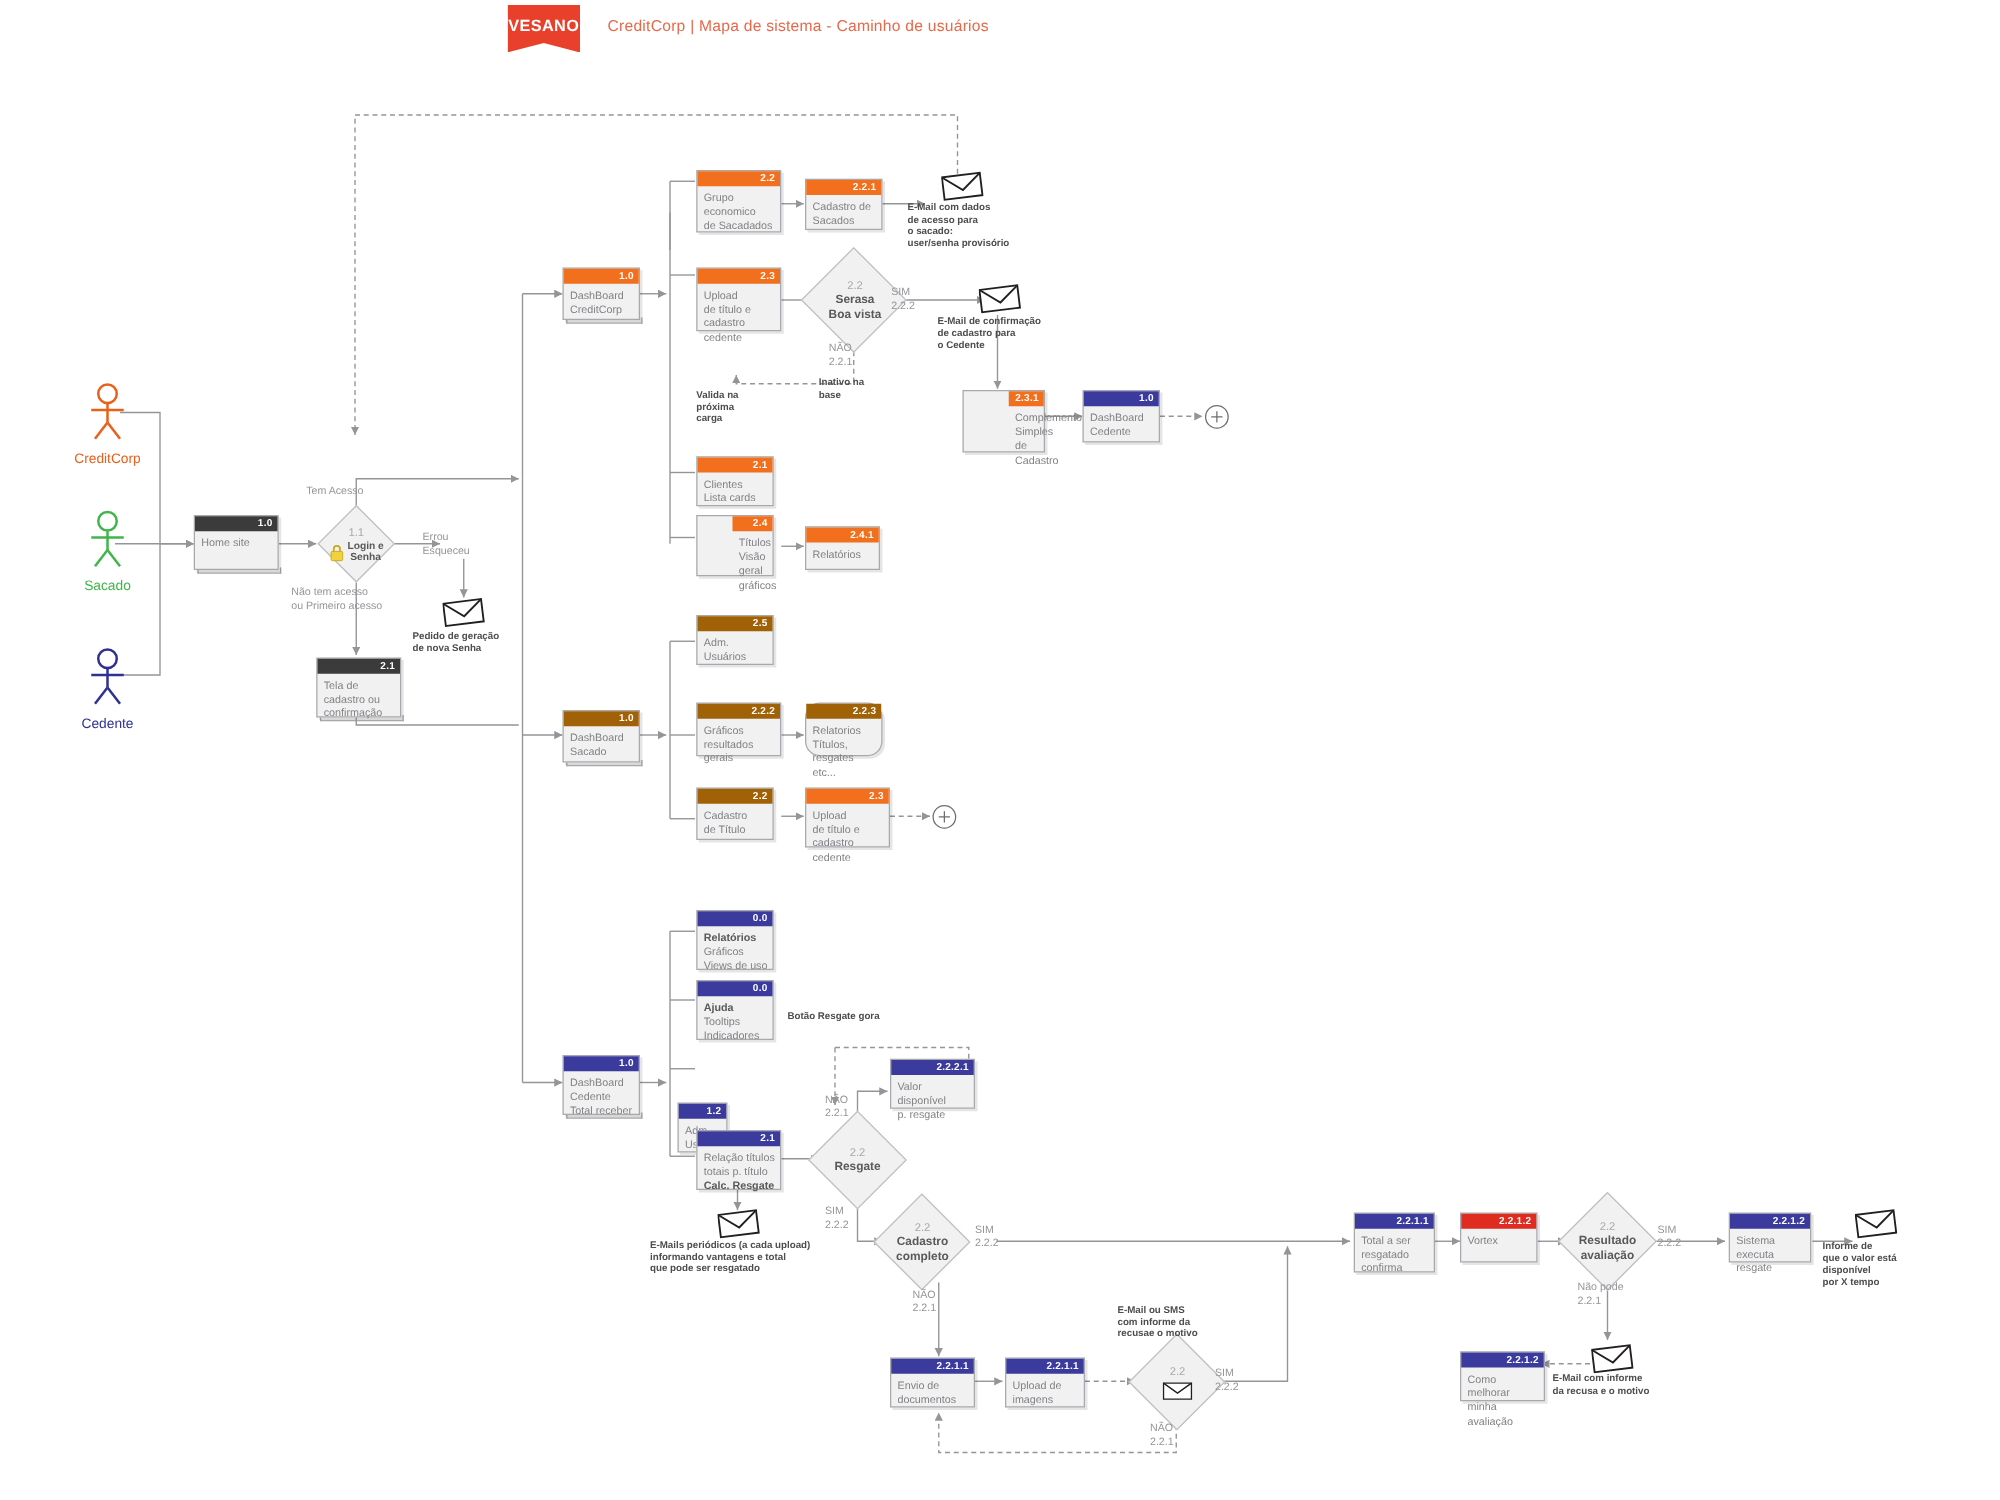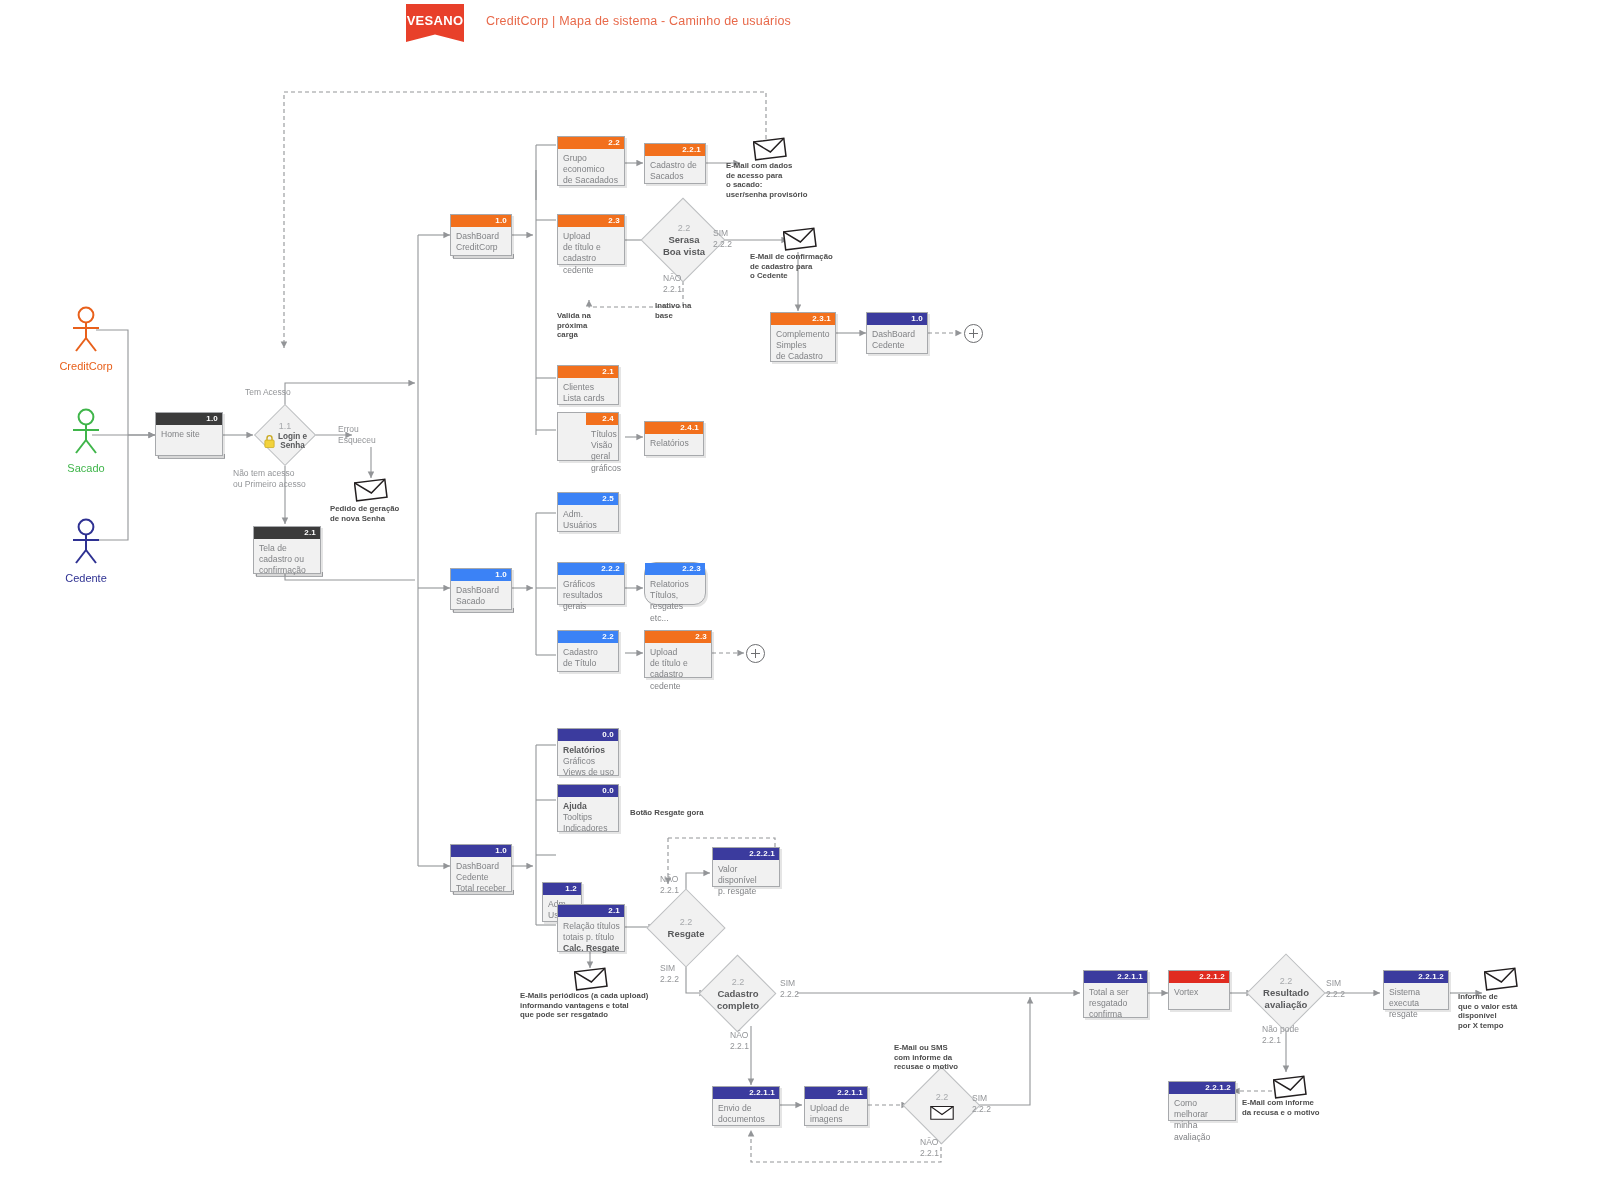--- a/index.html
+++ b/index.html
@@ -45,21 +45,21 @@
     text-align:right; padding-right:4px;
     font-size:8px; color:#ffffff; font-weight:bold; letter-spacing:0.2px;
   }
   .node .body {
     padding:4px 4px 3px 5px;
     font-size:8.6px; line-height:11.2px; color:#808285;
   }
   .node .body b { color:#58595B; font-weight:bold; }
   .node.orange .hdr { background:#F2701D; }
   .node.blue   .hdr { background:#3B3B9E; }
-  .node.green  .hdr { background:#3b82f6; }
+  .node.green  .hdr { background:#a16207; }
   .node.red    .hdr { background:#E02B20; }
   .node.dark   .hdr { background:#3B3B3B; }
   .node.stack::after{
     content:""; position:absolute; left:2px; right:-3px; bottom:-4px; height:4px;
     background:#F1F1F1; border:1px solid #A7A9AC; border-top:none; z-index:-1;
   }
 
   
   .diamond {
     position:absolute;
@@ -285,21 +285,21 @@
 <div class="node orange" style="left:644px; top:143px; width:62px; height:41px;">
   <div class="hdr">2.2.1</div>
   <div class="body">Cadastro de<br>Sacados</div>
 </div>
 
 <div class="node orange" style="left:557px; top:214px; width:68px; height:51px;">
   <div class="hdr">2.3</div>
   <div class="body">Upload<br>de título e<br>cadastro cedente</div>
 </div>
 
-<div class="node orange" style="left:770px; top:312px; width:66px; height:50px;">
+<div class="node orange" style="left:770px; top:312px; width:66px; height:50px;padding-left:36px;">
   <div class="hdr">2.3.1</div>
   <div class="body">Complemento<br>Simples<br>de Cadastro</div>
 </div>
 
 <div class="node blue" style="left:866px; top:312px; width:62px; height:42px;">
   <div class="hdr">1.0</div>
   <div class="body">DashBoard<br>Cedente</div>
 </div>
 
 <div class="plus" style="left:964px; top:324px;"></div>
@@ -407,21 +407,21 @@
 </div>
 
 <div class="node blue" style="left:1168px; top:1081px; width:68px; height:40px;">
   <div class="hdr">2.2.1.2</div>
   <div class="body">Como melhorar<br>minha avaliação</div>
 </div>
 
 <div class="diamond" style="left:263px; top:413px; width:44px; height:44px;"></div>
 <div class="diamond-label" style="left:250px; top:410px; width:70px; height:50px;">
   <span class="num">1.1</span>
-  <span style="display:flex; align-items:center; gap:2px;">
+  <span style="display:flex; align-items:flex-end; gap:2px;">
     <svg class="lock" viewBox="0 0 14 16" style="position:static;">
       <rect x="2" y="6.5" width="10" height="8" rx="1" fill="#F2D23C" stroke="#C9A81E" stroke-width="0.8"></rect>
       <path d="M4.3,6.5 V4.4 a2.7,2.7 0 0 1 5.4,0 V6.5" fill="none" stroke="#C9A81E" stroke-width="1.5"></path>
     </svg>
     <b class="ttl" style="font-size:8.2px; line-height:9px; display:inline-block;">Login e<br>Senha</b>
   </span>
 </div>
 
 <div class="diamond" style="left:653px; top:210px; width:60px; height:60px;"></div>
 <div class="diamond-label" style="left:645px; top:212px; width:78px; height:56px;">

